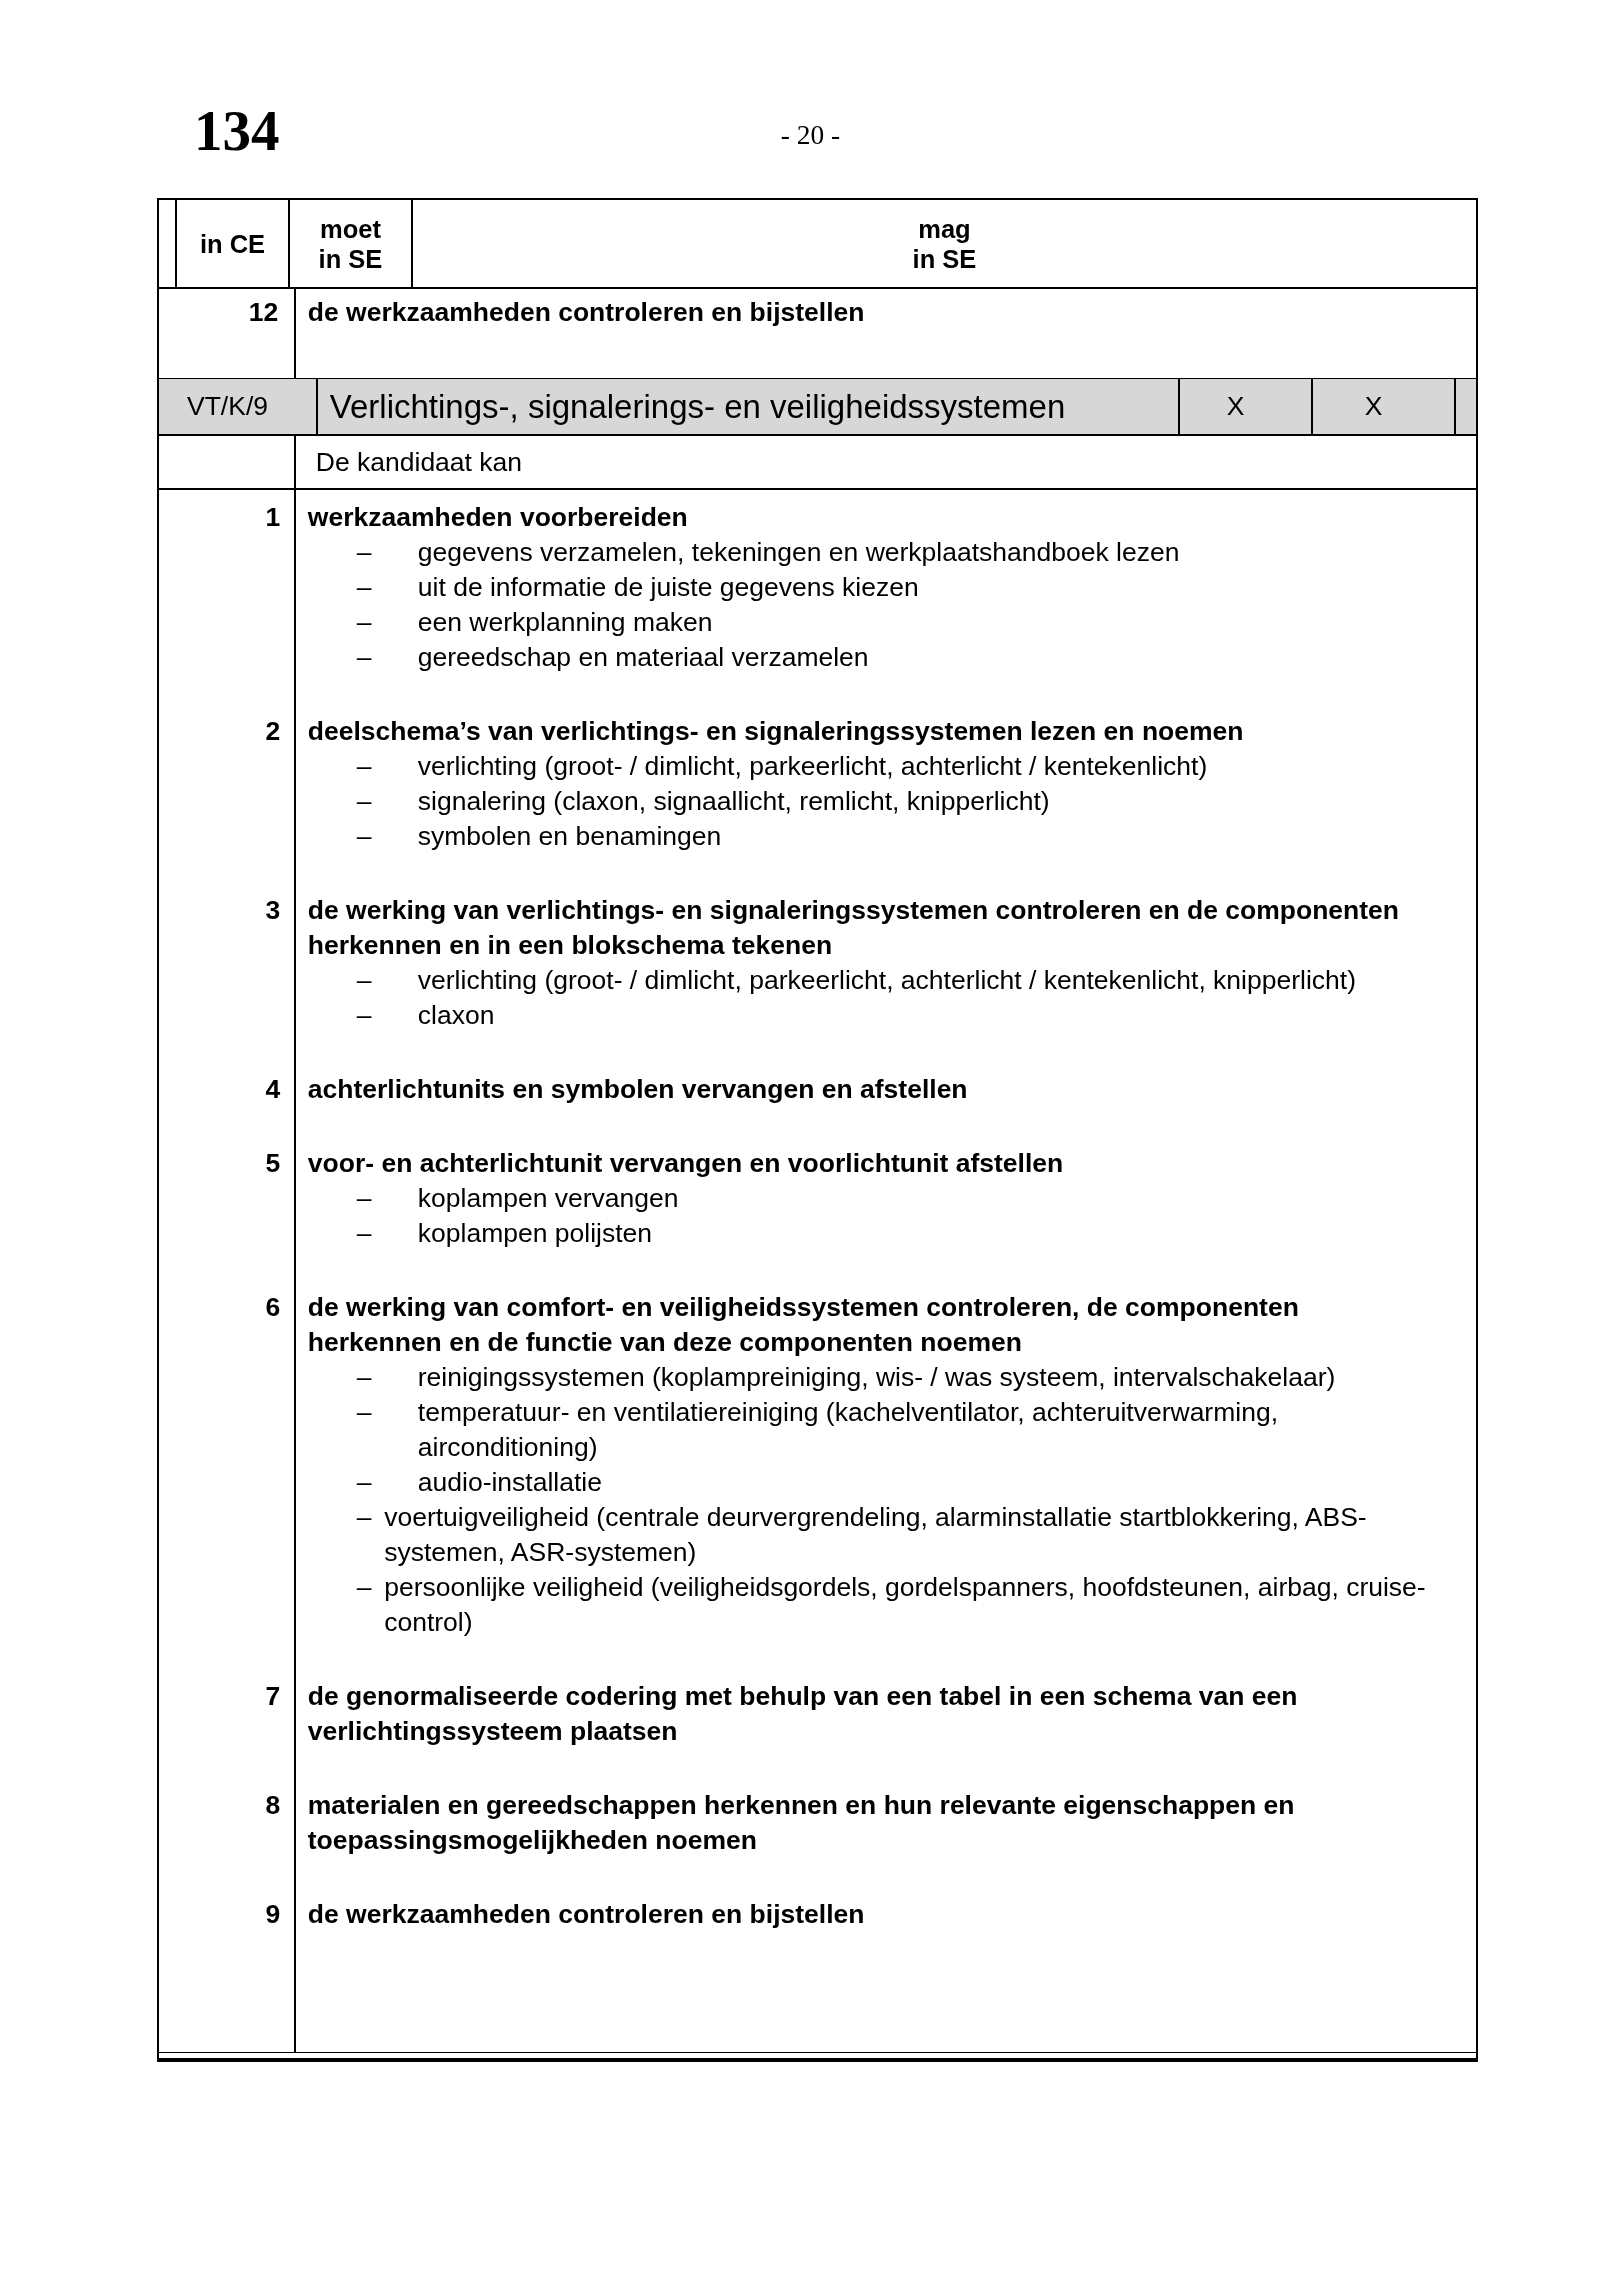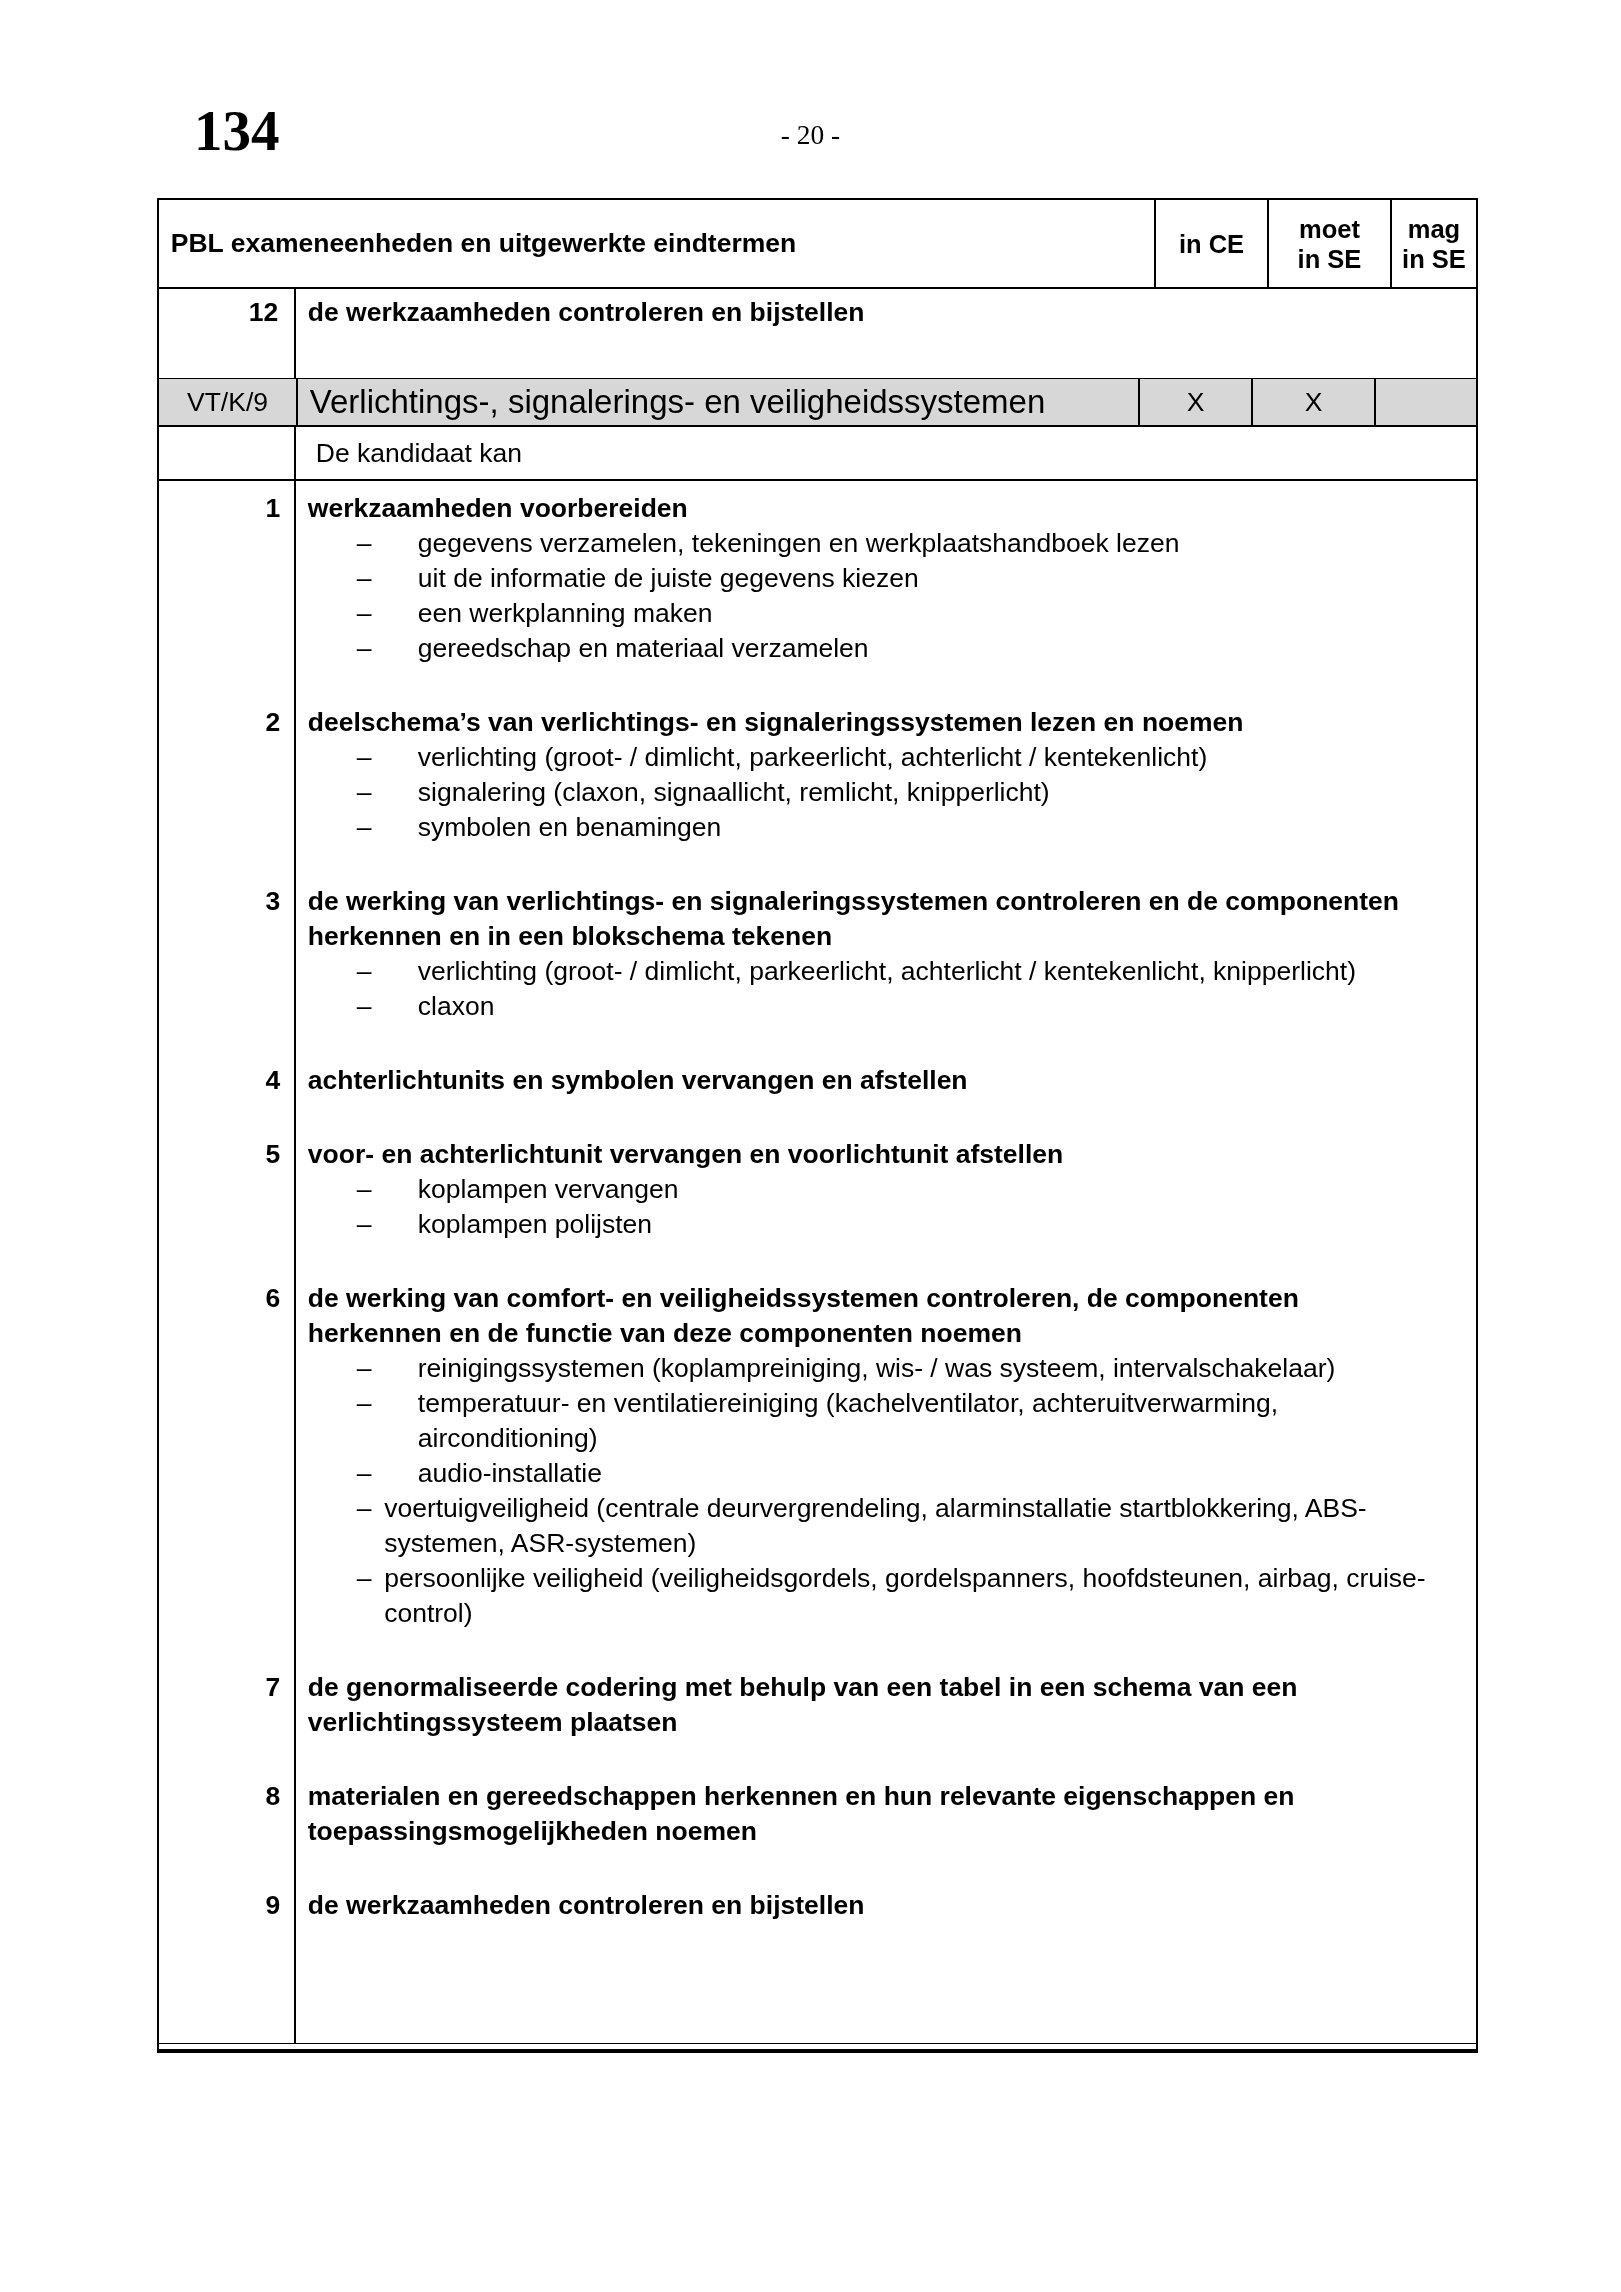--- a/index.html
+++ b/index.html
@@ -49,21 +49,21 @@
   
   .row-intro { height: 90px; border-bottom: 1px solid #000; }
   .num-cell {
     flex: 0 0 137px; border-right: 2px solid #000;
     text-align: right; padding: 7.8px 15.7px 0 0;
     font-size: 26.5px; font-weight: bold;
   }
   .intro-text { flex: 1 1 auto; padding: 7.8px 0 0 11.8px; font-size: 26.5px; font-weight: bold; }
 
   
-  .unit-row { height: 48px; background: #d7d7d7; border-bottom: 2.9px solid #000; }
+  .unit-row { height: 57px; background: #d7d7d7; border-bottom: 2.9px solid #000; gap: 20px; }
   .unit-code {
     flex: 0 0 137px; display: flex; align-items: center; justify-content: center;
     font-size: 26.5px;
   }
   .unit-title {
     flex: 0 0 842px; border-left: 2px solid #000;
     display: flex; align-items: center; padding-left: 11.8px; font-size: 33px;
   }
   .unit-mark {
     display: flex; align-items: center; justify-content: center;
@@ -105,21 +105,20 @@
 </style>
 </head>
 <body>
 
 <div class="folio">134</div>
 <div class="header-number">- 20 -</div>
 
 <div class="doc-table">
 
   <div class="row header-row">
-    <div class="hdr-main">PBL exameneenheden en uitgewerkte eindtermen</div>
     <div class="hdr-cell hdr-ce">in CE</div>
     <div class="hdr-cell hdr-moet">moet
 in SE</div>
     <div class="hdr-cell hdr-mag">mag
 in SE</div>
   </div>
 
   <div class="row row-intro">
     <div class="num-cell">12</div>
     <div class="intro-text">de werkzaamheden controleren en bijstellen</div>

